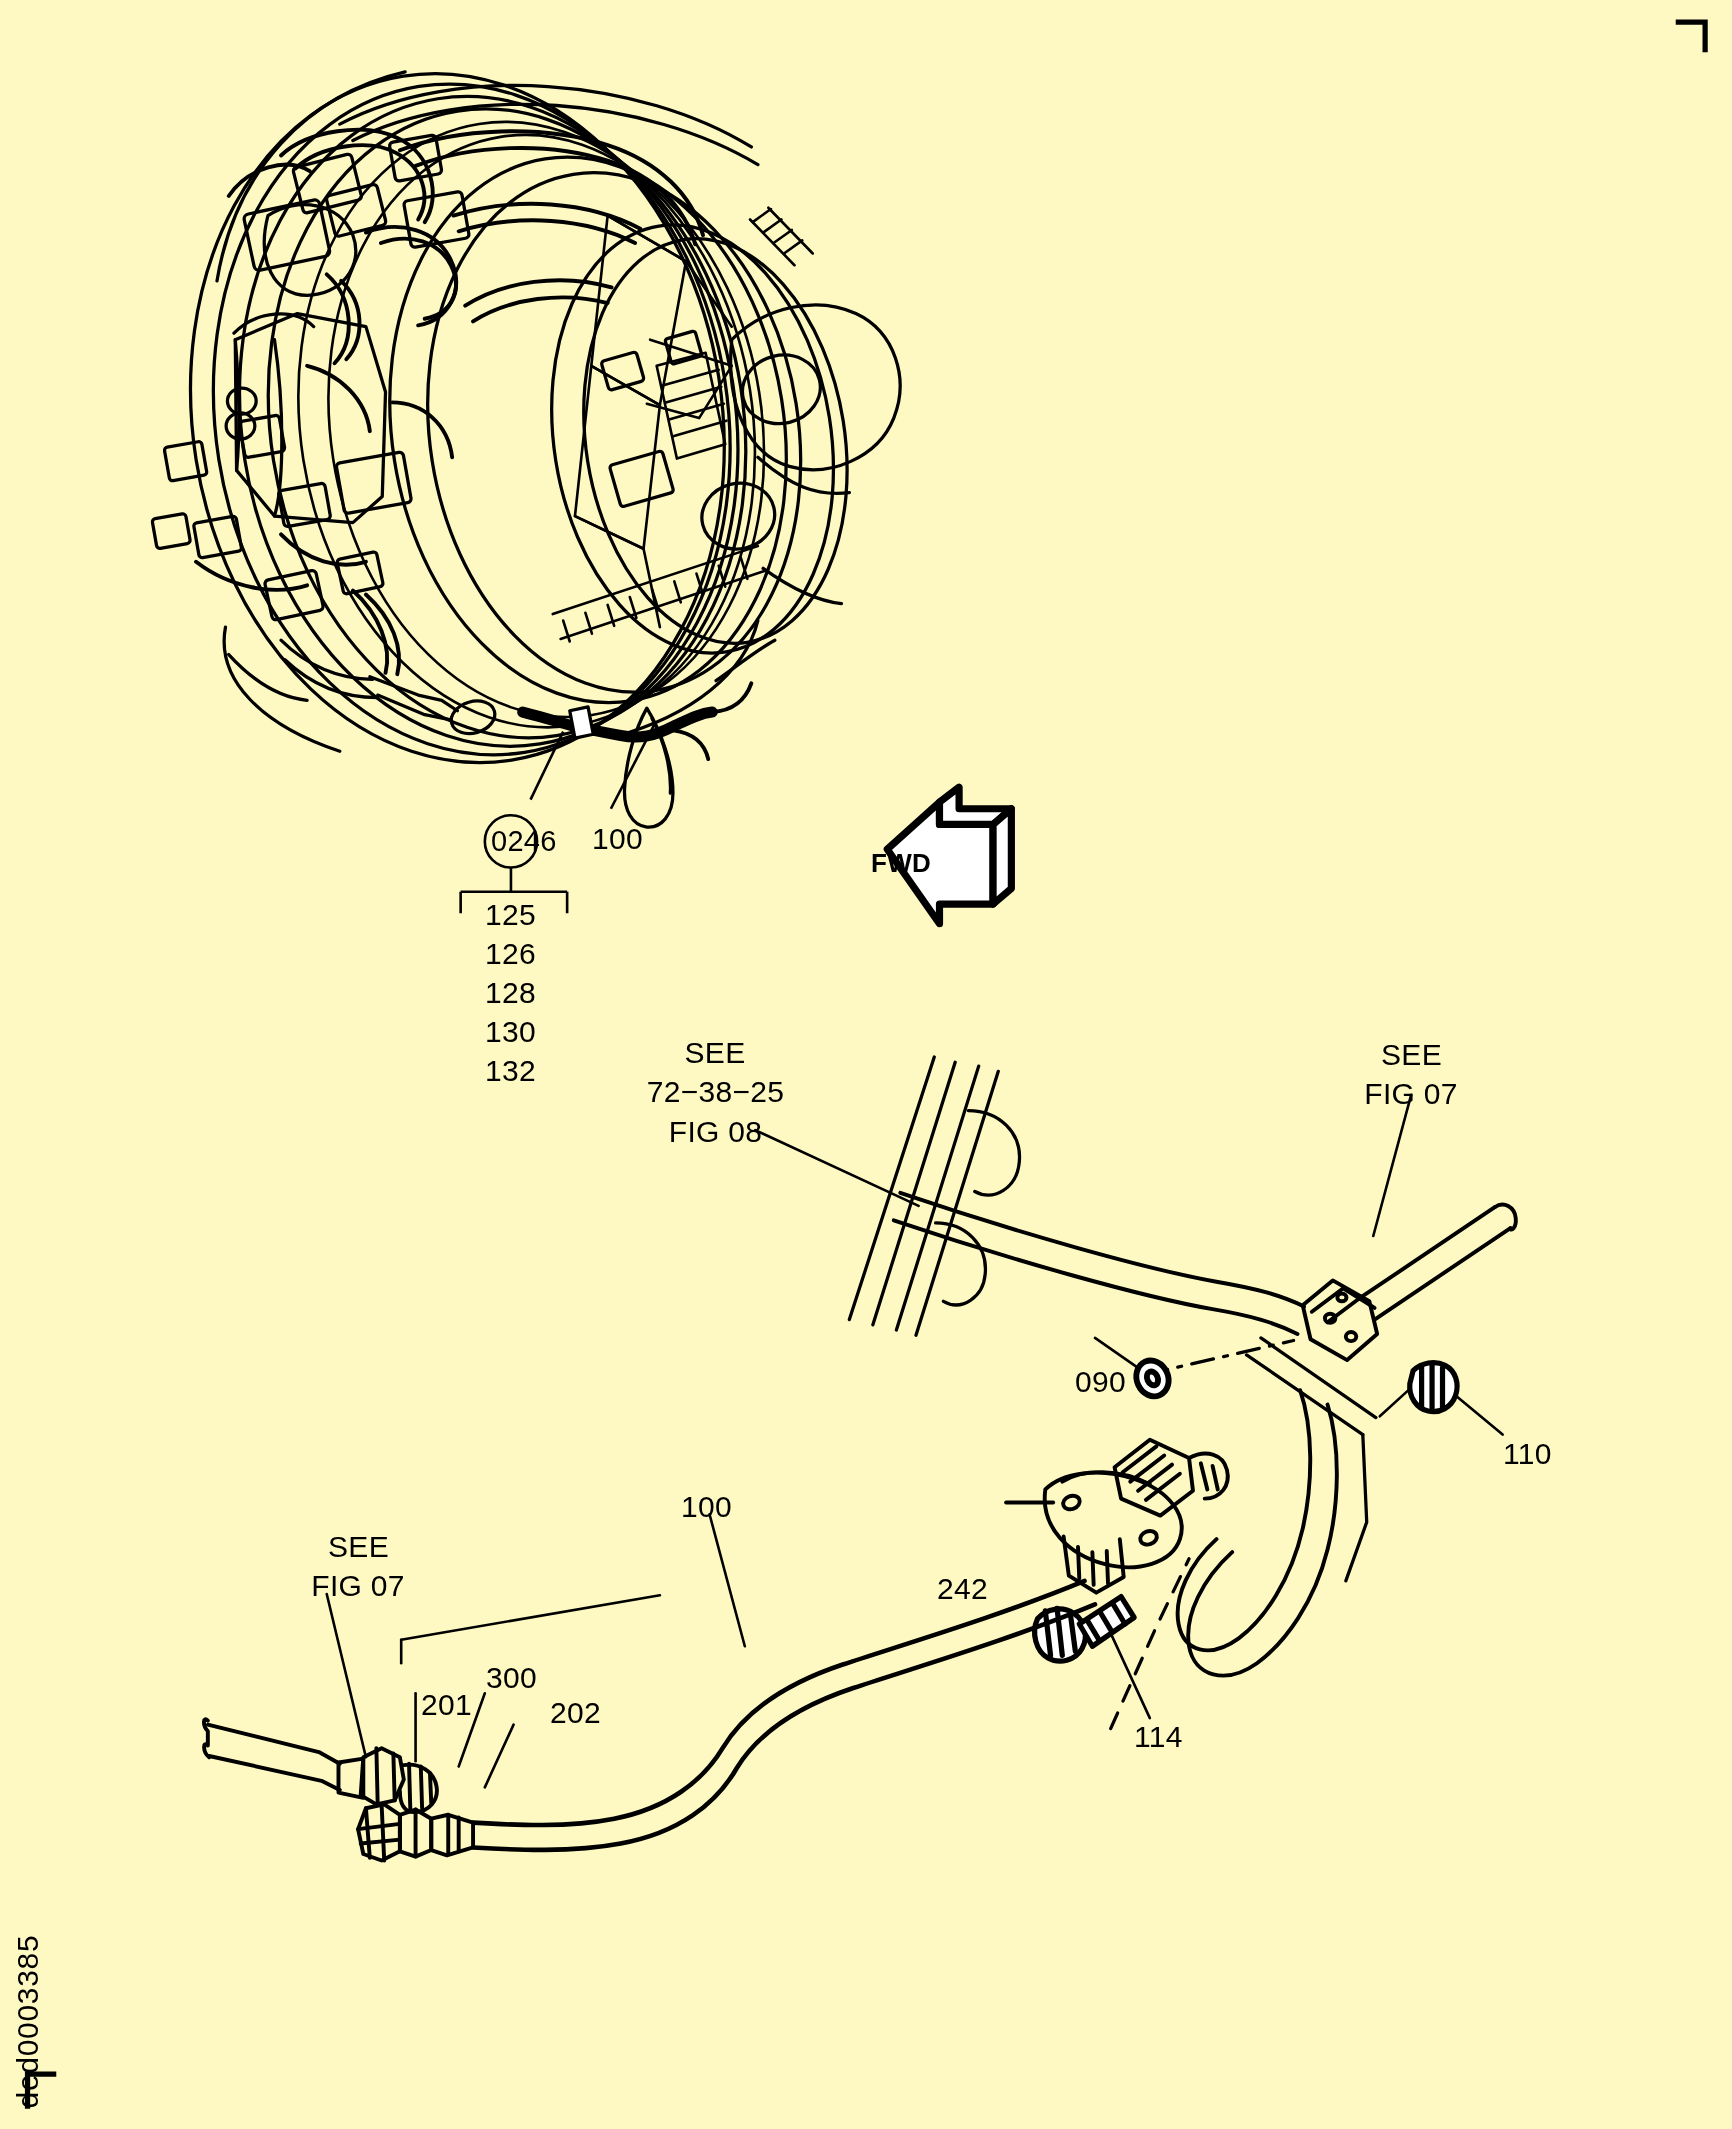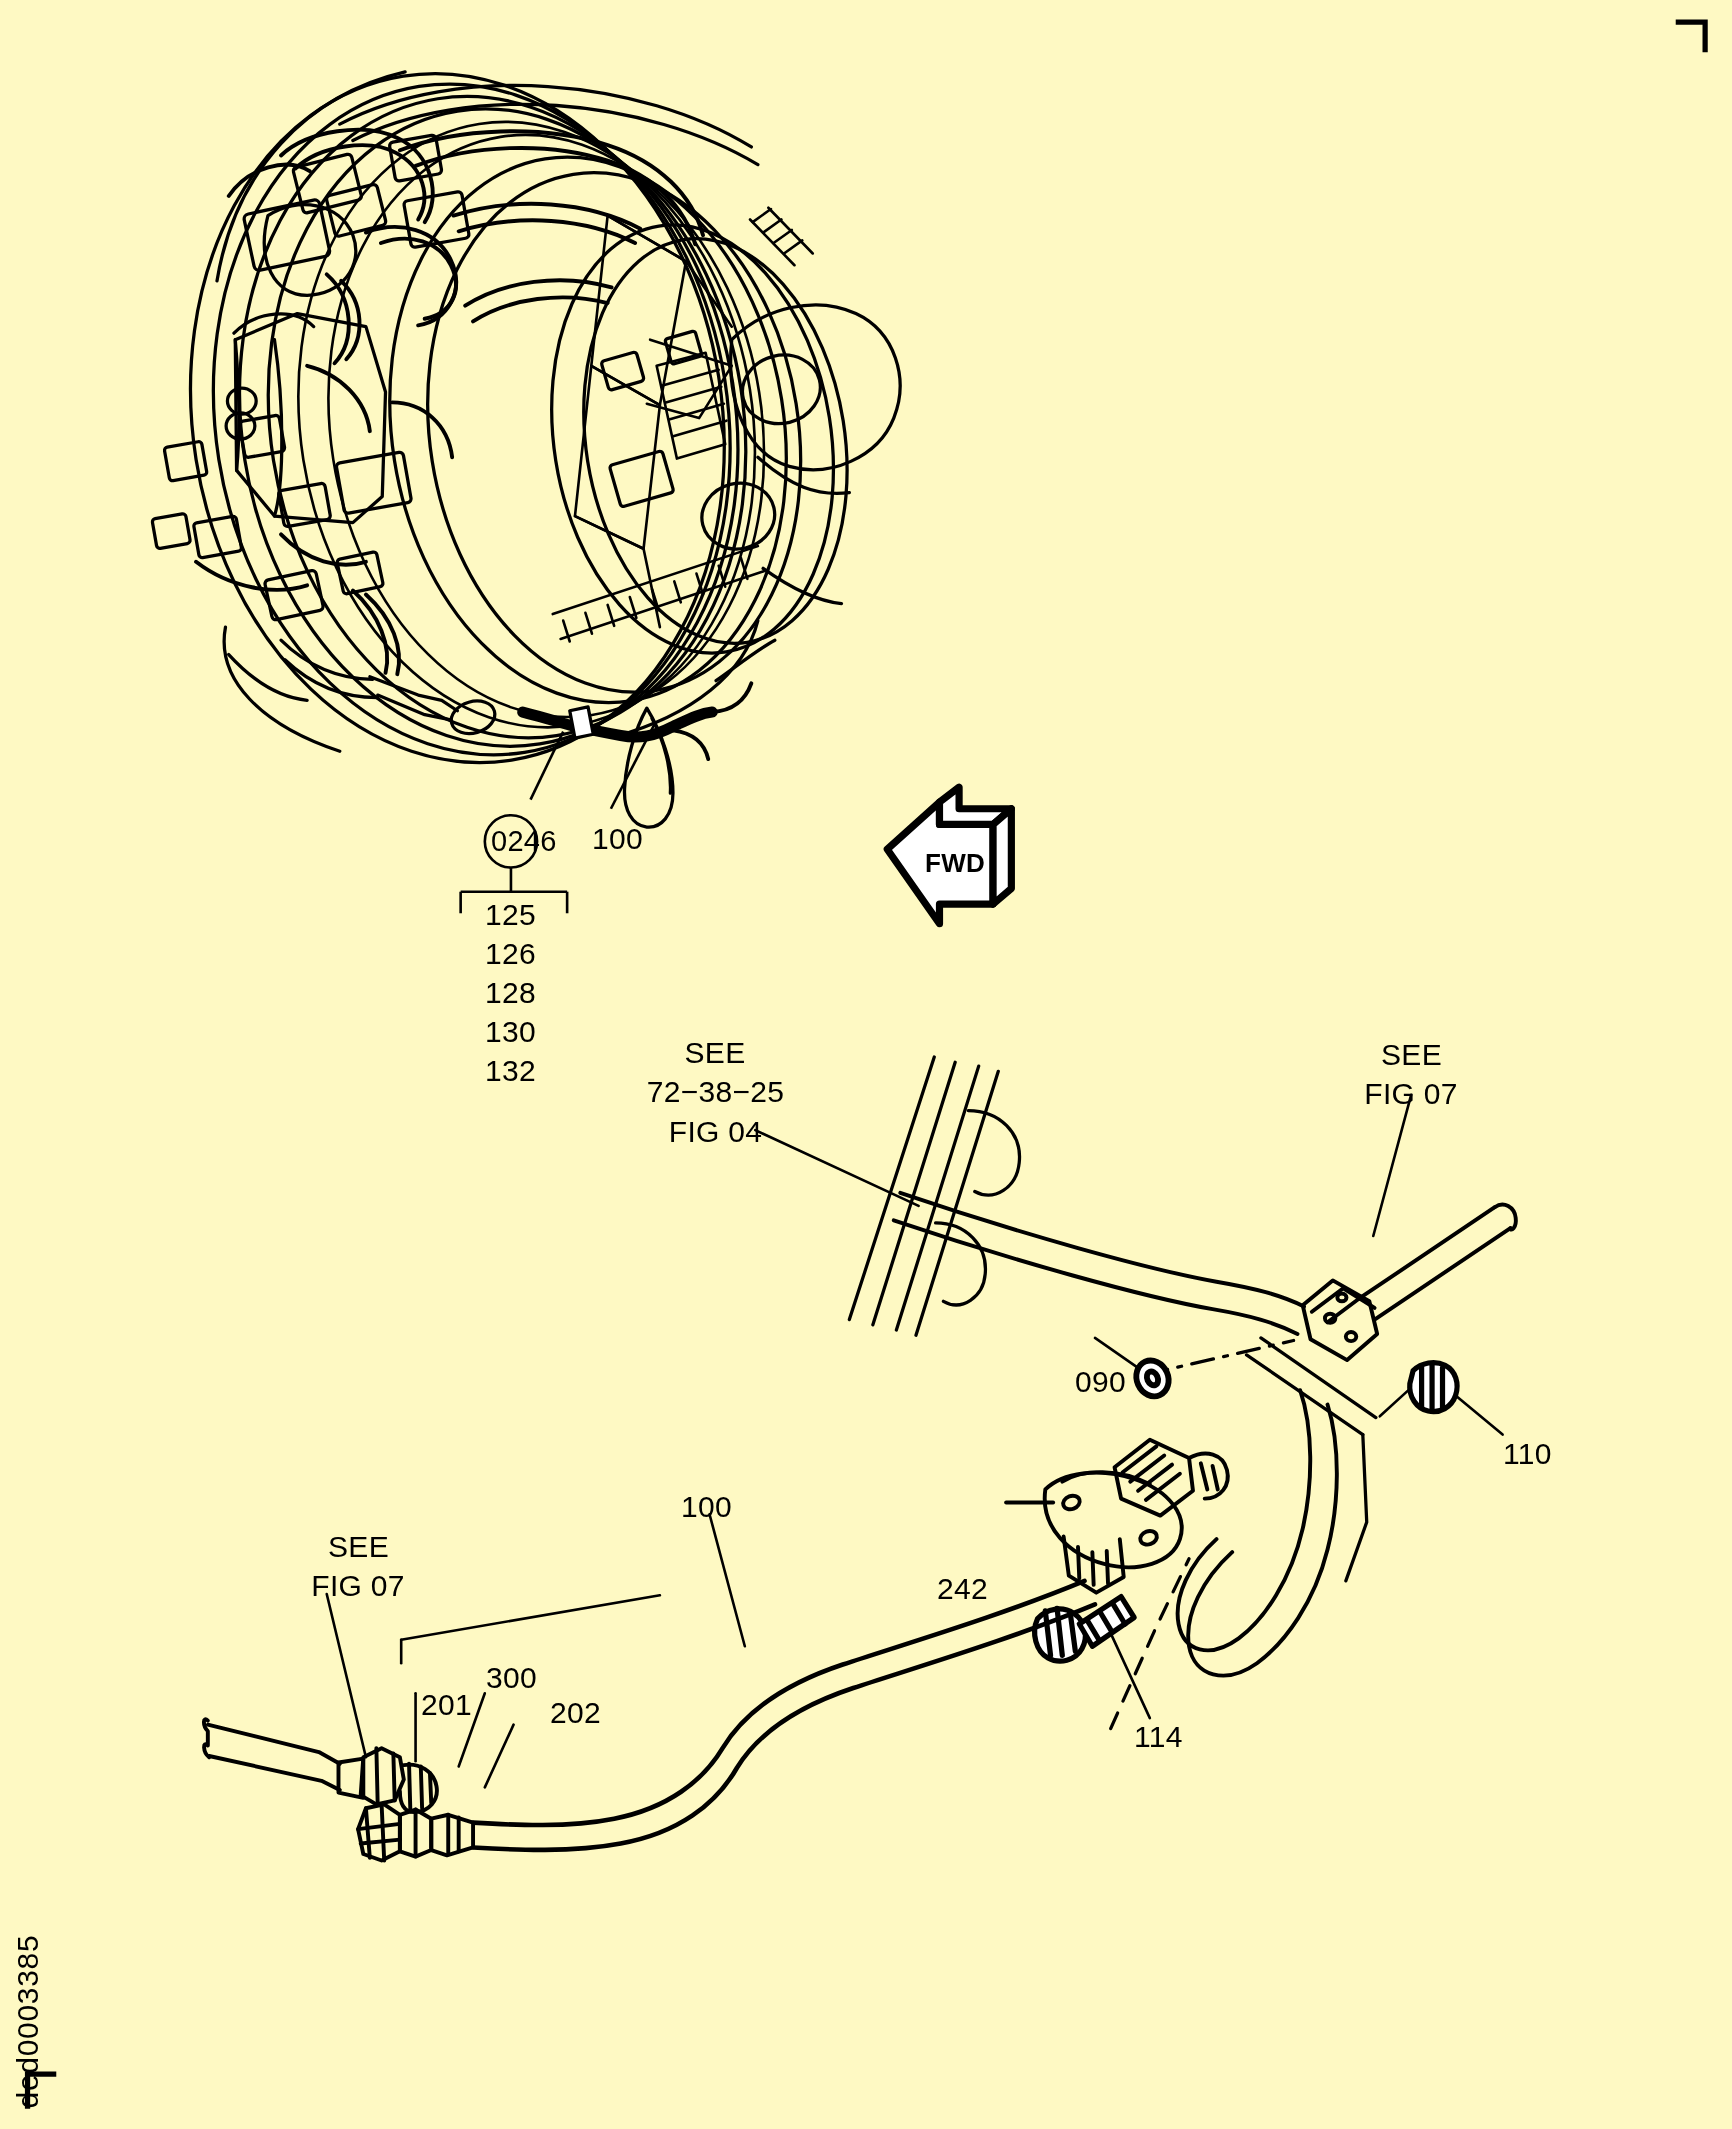--- a/index.html
+++ b/index.html
@@ -453,25 +453,25 @@
   <div class="lbl cal" style="left:491px;top:825px;">0246</div>
 
   <div class="lbl n" style="left:485px;top:898px;">125</div>
   <div class="lbl n" style="left:485px;top:937px;">126</div>
   <div class="lbl n" style="left:485px;top:976px;">128</div>
   <div class="lbl n" style="left:485px;top:1015px;">130</div>
   <div class="lbl n" style="left:485px;top:1054px;">132</div>
 
   <div class="lbl n" style="left:592px;top:822px;">100</div>
 
-  <div class="lbl fwd" style="left:925px;top:849px;text-align:right;">FWD</div>
+  <div class="lbl fwd" style="left:871px;top:849px;text-align:right;">FWD</div>
 
   <div class="lbl see" style="left:627px;top:1036px;width:176px;">SEE</div>
   <div class="lbl see" style="left:614px;top:1075px;width:203px;text-align:center;">72−38−25</div>
-  <div class="lbl see" style="left:621px;top:1115px;width:189px;">FIG 04</div>
+  <div class="lbl see" style="left:621px;top:1115px;width:189px;">FIG 08</div>
 
   <div class="lbl see" style="left:1346px;top:1038px;width:131px;">SEE</div>
   <div class="lbl see" style="left:1322px;top:1077px;width:178px;">FIG 07</div>
 
   <div class="lbl see" style="left:291px;top:1530px;width:135px;">SEE</div>
   <div class="lbl see" style="left:270px;top:1569px;width:176px;">FIG 07</div>
 
   <div class="lbl n" style="left:1075px;top:1365px;">090</div>
   <div class="lbl n" style="left:1503px;top:1437px;">110</div>
   <div class="lbl n" style="left:1134px;top:1720px;">114</div>

